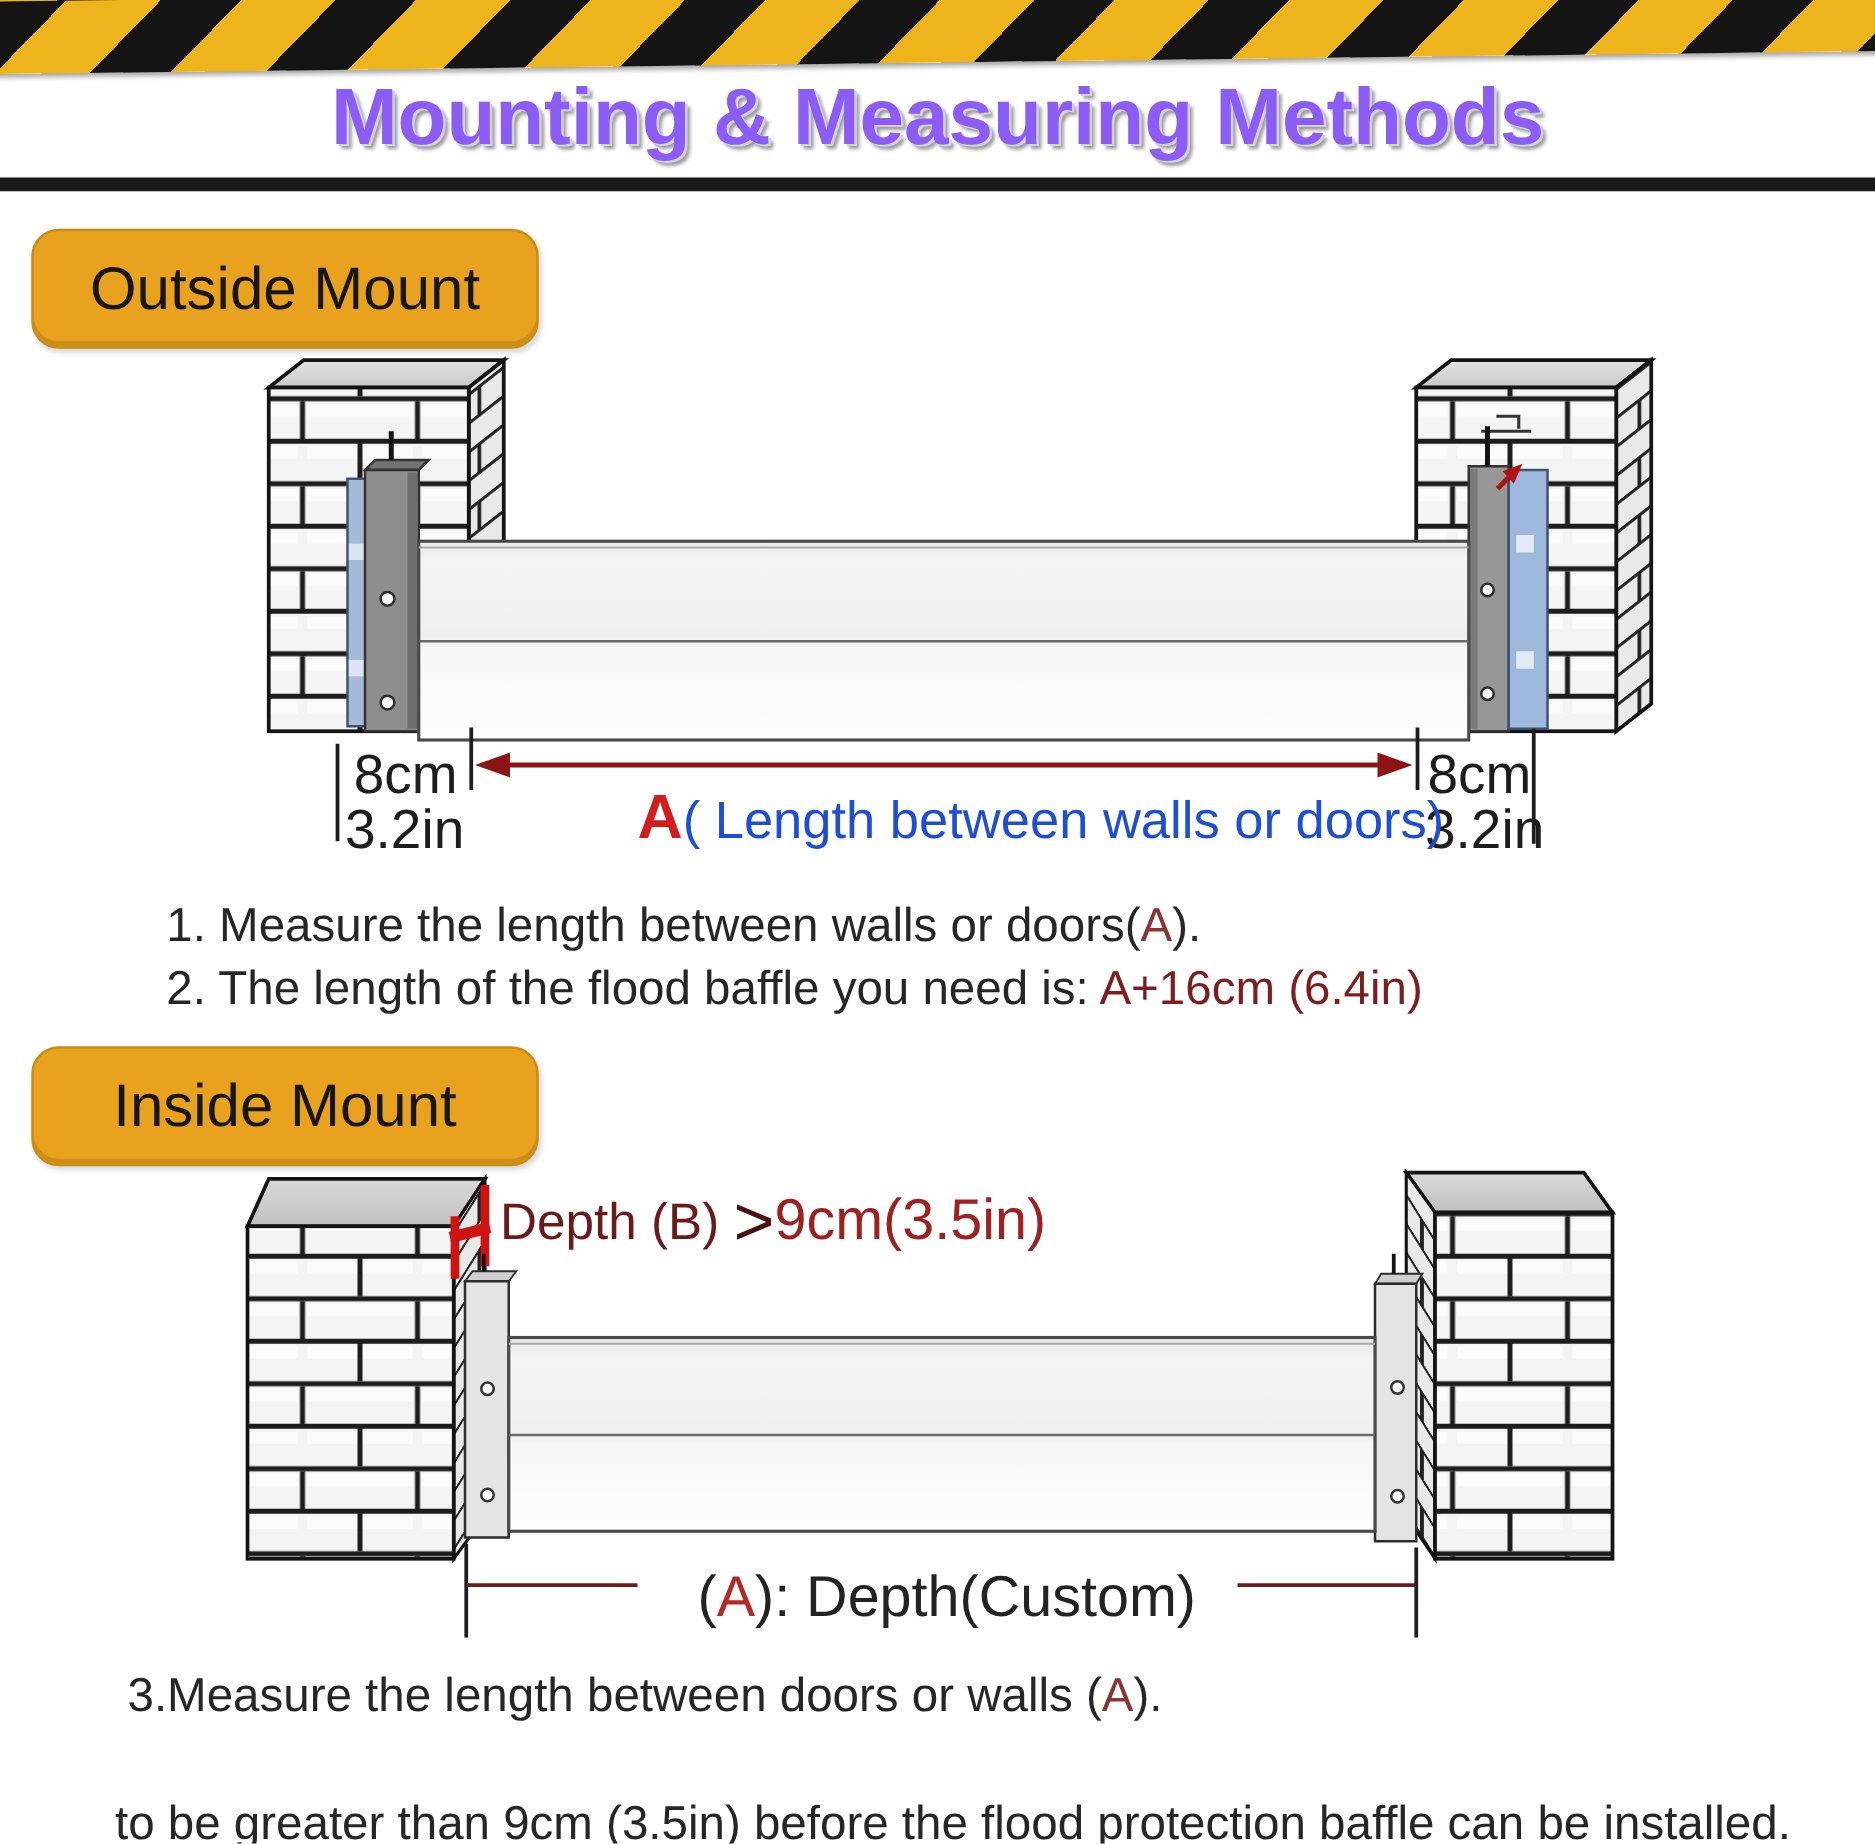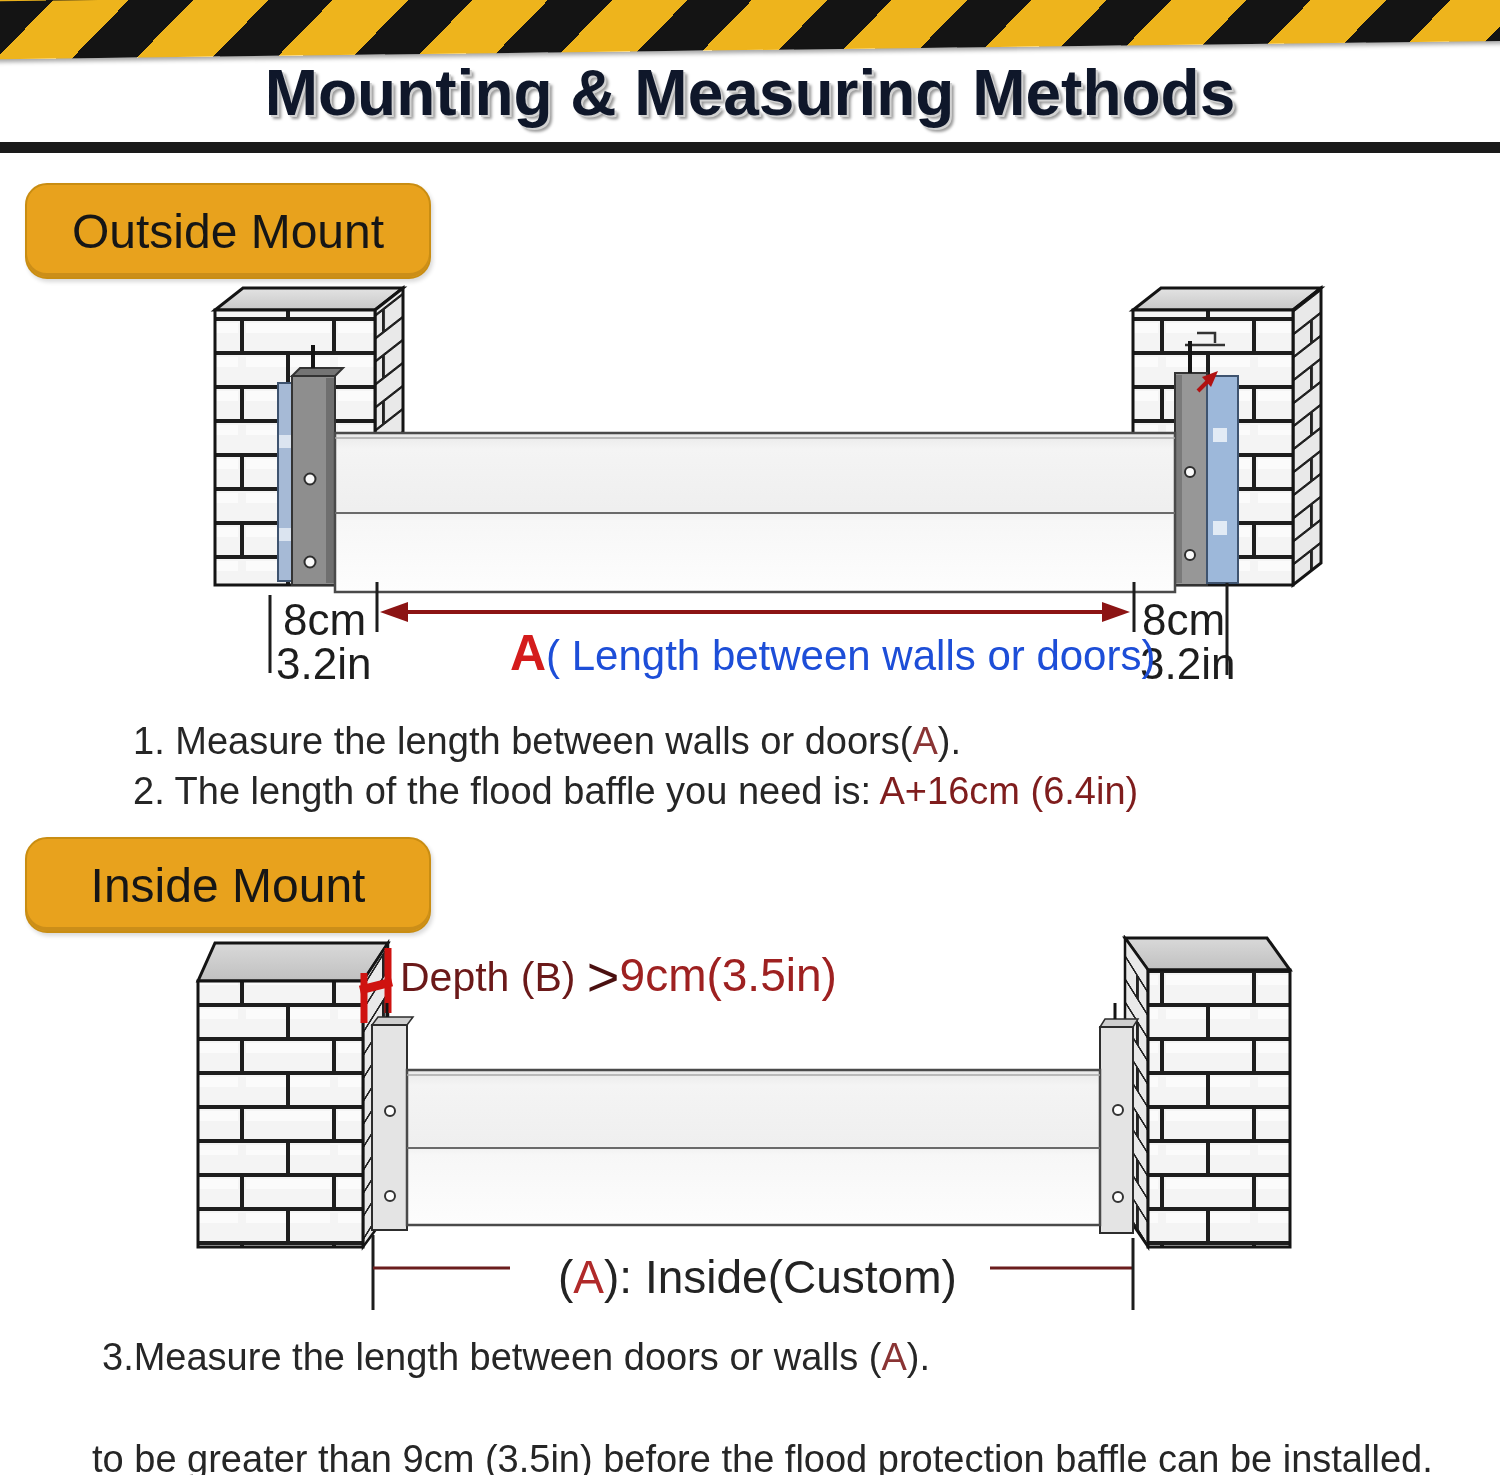--- a/index.html
+++ b/index.html
@@ -14,21 +14,21 @@
     transform:rotate(-0.7deg);
     box-shadow:0 3px 4px rgba(0,0,0,.35);
   }
   .tape-corner{
     position:absolute; left:-8px; top:-14px; width:200px; height:46px;
     background:repeating-linear-gradient(135deg,#eeb41c 0 46px,#141414 46px 100px);
     transform:rotate(-5deg);
   }
   .title{
     position:absolute; left:0; top:56px; width:100%; text-align:center;
-    font-size:64px; font-weight:700; color:#0f172a; letter-spacing:0;
+    font-size:64px; font-weight:700; color:#8b5cf6; letter-spacing:0;
     text-shadow:2px 2px 0 #d2d2d2, 4px 4px 3px #9a9a9a;
   }
   .title-bar{
     position:absolute; left:0; top:142px; width:100%; height:11px; background:#1a1a1a;
   }
   
   .badge{
     position:absolute; left:25px; width:402px; height:92px;
     background:#e8a21d; border:2px solid #c98d12; border-radius:22px;
     box-shadow:inset 0 -4px 0 rgba(0,0,0,.12), 2px 3px 4px rgba(0,0,0,.15);
@@ -258,21 +258,21 @@
       <line x1="223" y1="333" x2="360" y2="333" stroke="#6b1d1d" stroke-width="3"></line>
       <line x1="840" y1="333" x2="983" y2="333" stroke="#6b1d1d" stroke-width="3"></line>
       <line x1="983" y1="303" x2="983" y2="375" stroke="#1d1d1d" stroke-width="3"></line>
     </g>
   </svg>
 
   <div class="depth-label">
     <span class="lbl">Depth (B) </span><span class="gt">&gt;</span><span class="val">9cm(3.5in)</span>
   </div>
   <div class="acustom-label">
-    <span>(</span><span class="a">A</span><span>): Inside(Custom)</span>
+    <span>(</span><span class="a">A</span><span>): Depth(Custom)</span>
   </div>
 
   <div class="step" style="left:102px; top:1336px;">
     <span>3.Measure the length between doors or walls </span><span>(</span><span class="a-red">A</span><span>).</span>
   </div>
   <div class="step" style="left:92px; top:1428px;margin-top:10px;">
     <span>to be greater than 9cm (3.5in) before the flood protection baffle can be installed.</span>
   </div>
 
 </div>

